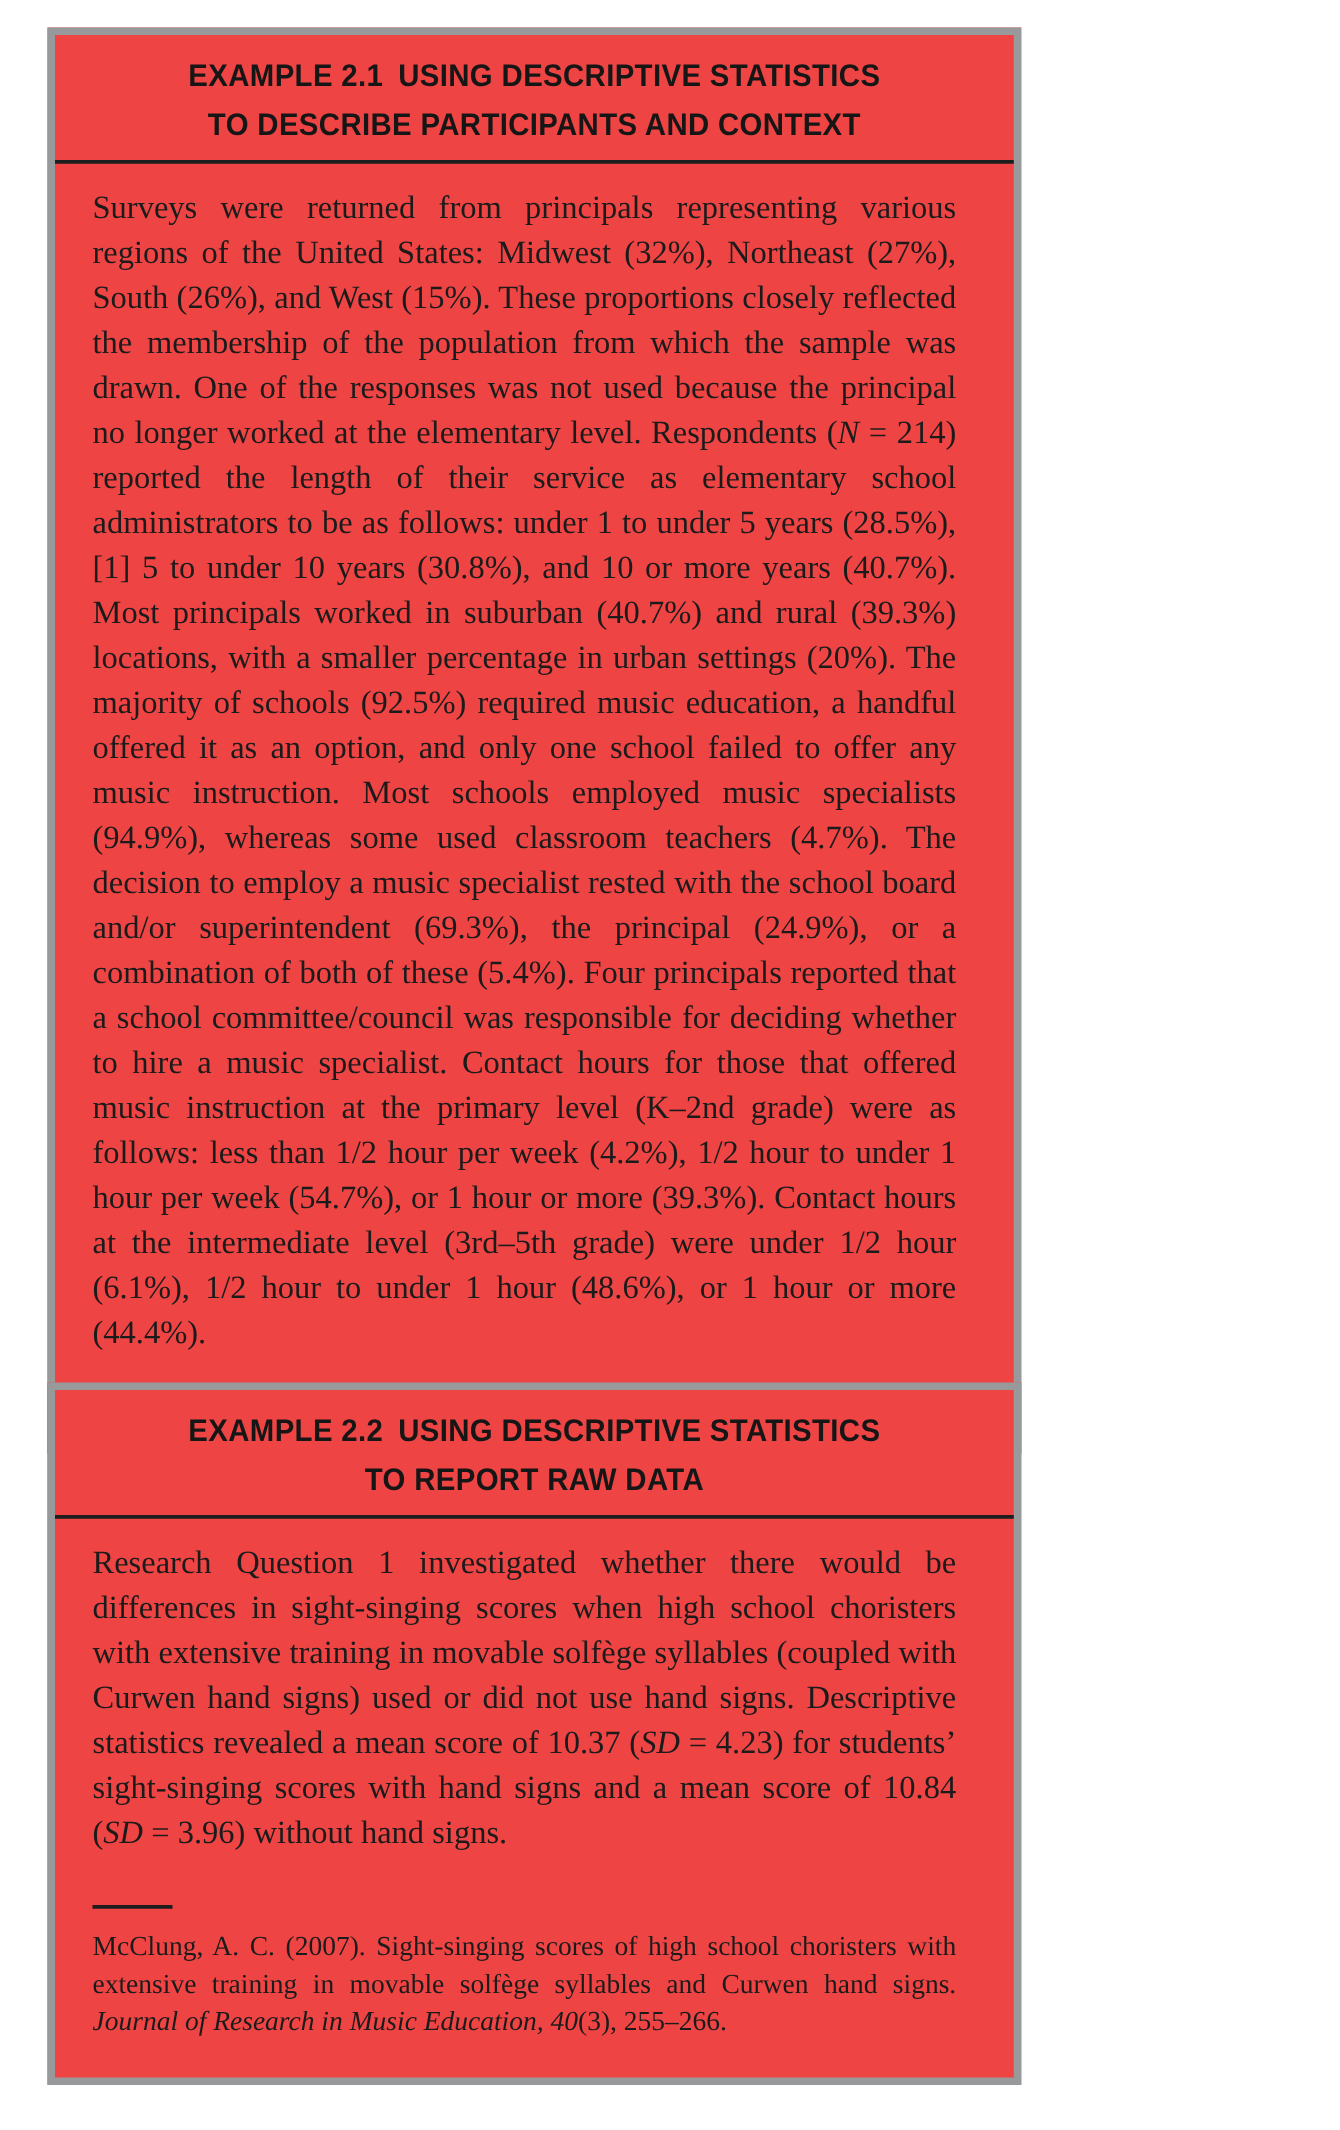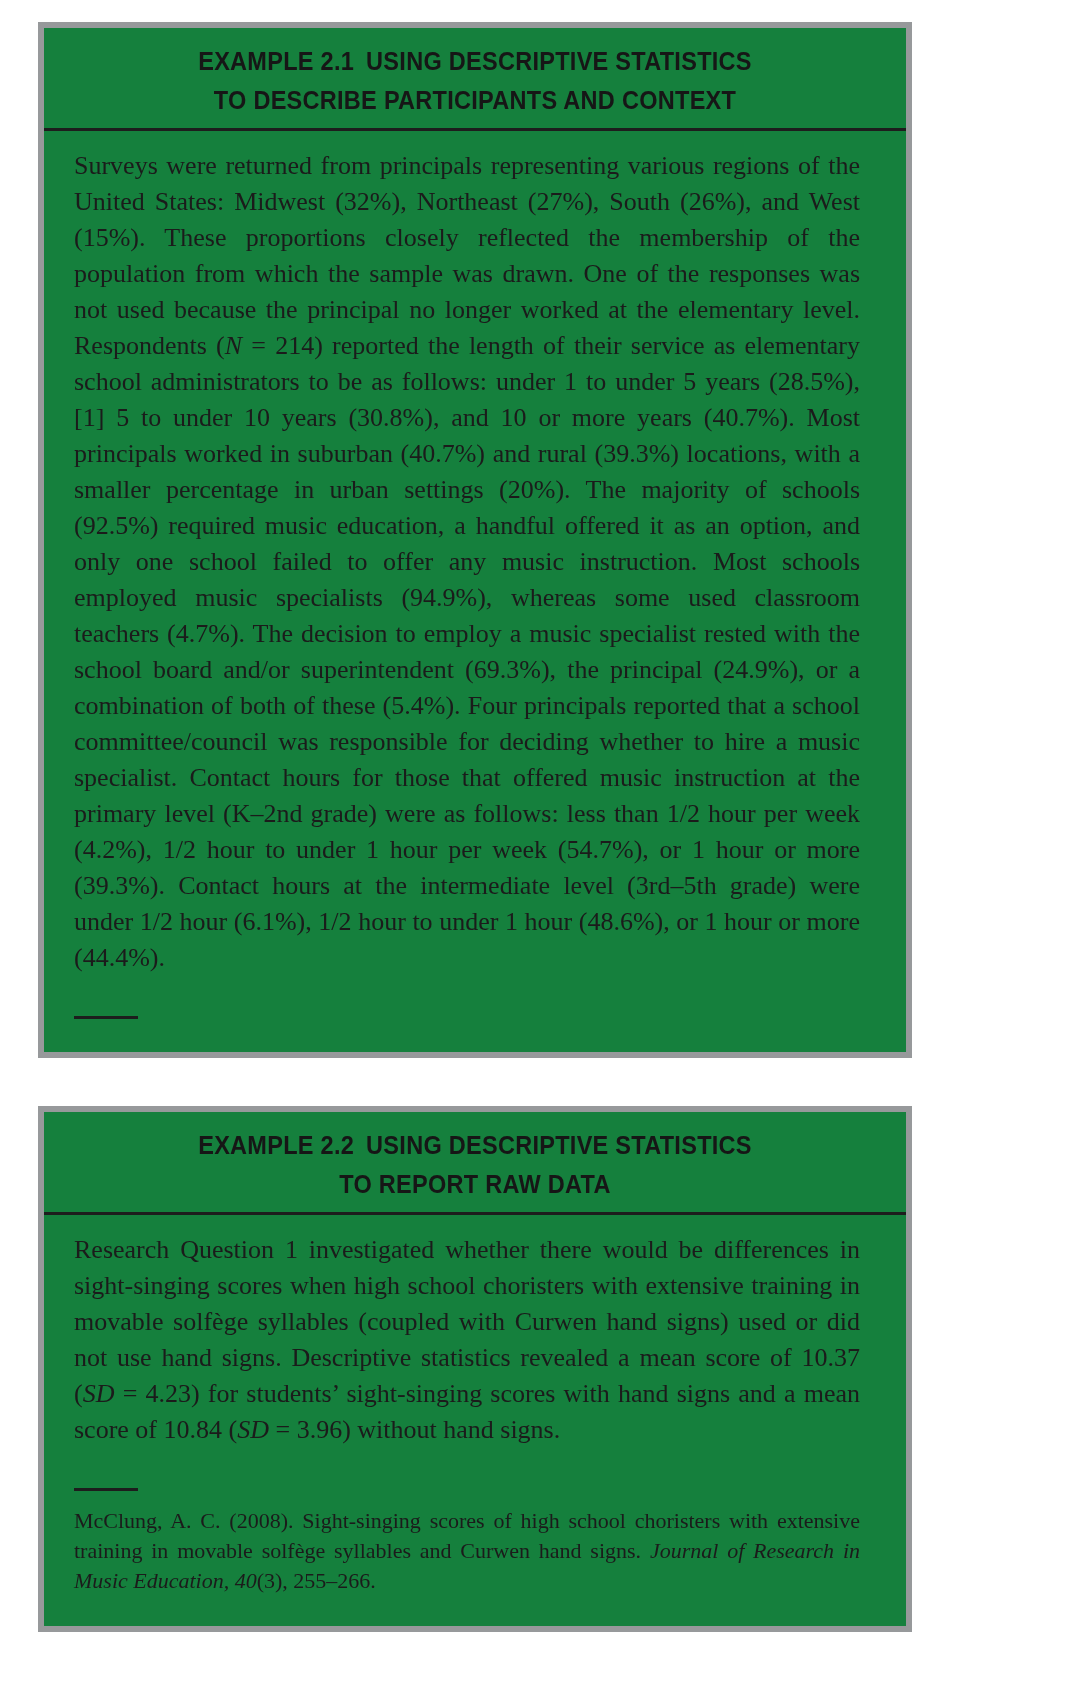--- a/index.html
+++ b/index.html
@@ -9,23 +9,23 @@
     --page-bg:#ffffff;
   }
   *{margin:0;padding:0;box-sizing:border-box;}
   html,body{background:var(--page-bg);}
   body{
     width:1072px;height:1704px;position:relative;overflow:hidden;
     font-family:"Liberation Serif",serif;color:var(--text-color);
   }
   .page{position:absolute;inset:0;}
   .example-box{
-    position:absolute;left:38px;width:874px;
+    position:absolute;left:38px;width:779px;
     border:6px solid var(--border-gray);
-    background:#15803d;
+    background:#ef4444;
   }
   .box-1{top:22px;min-height:1036px;}
   .box-2{top:1106px;min-height:522px;}
   .box-header{
     padding:14px 10px 8px 10px;
     border-bottom:3px solid var(--rule-black);
   }
   .box-title{
     font-family:"Liberation Sans",sans-serif;
     font-weight:700;
@@ -79,17 +79,17 @@
   </section>
 
   <section class="example-box box-2">
     <header class="box-header">
       <div class="box-title">EXAMPLE 2.2 USING DESCRIPTIVE STATISTICS</div>
       <div class="box-title">TO REPORT RAW DATA</div>
     </header>
     <div class="box-content">
       <p class="body-text"><span>Research Question 1 investigated whether there would be differences in sight-singing scores when high school choristers with extensive training in movable solfège syllables (coupled with Curwen hand signs) used or did not use hand signs. Descriptive statistics revealed a mean score of 10.37 (</span><i>SD</i><span> = 4.23) for students’ sight-singing scores with hand signs and a mean score of 10.84 (</span><i>SD</i><span> = 3.96) without hand signs.</span></p>
       <div class="footnote-rule"></div>
-      <p class="citation"><span>McClung, A. C. (2008). Sight-singing scores of high school choristers with extensive training in movable solfège syllables and Curwen hand signs. </span><i>Journal of Research in Music Education, 40</i><span>(3), 255–266.</span></p>
+      <p class="citation"><span>McClung, A. C. (2007). Sight-singing scores of high school choristers with extensive training in movable solfège syllables and Curwen hand signs. </span><i>Journal of Research in Music Education, 40</i><span>(3), 255–266.</span></p>
     </div>
   </section>
 
 </div>
 
 </body></html>

